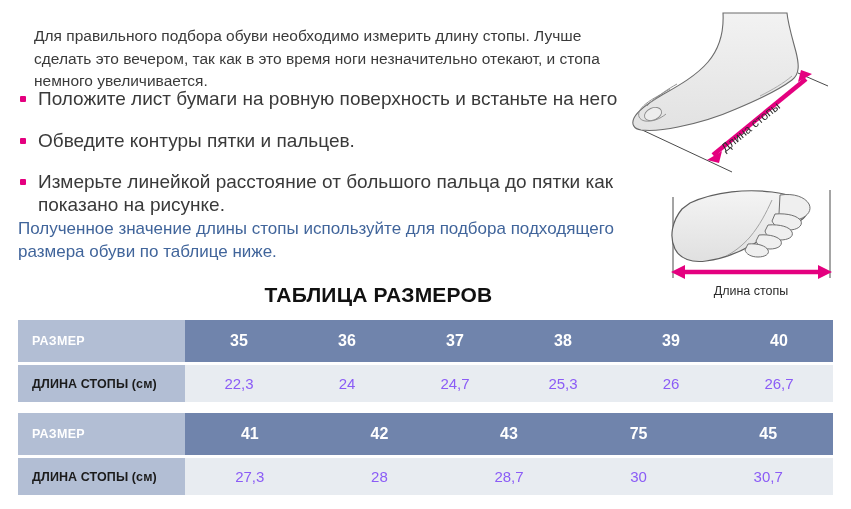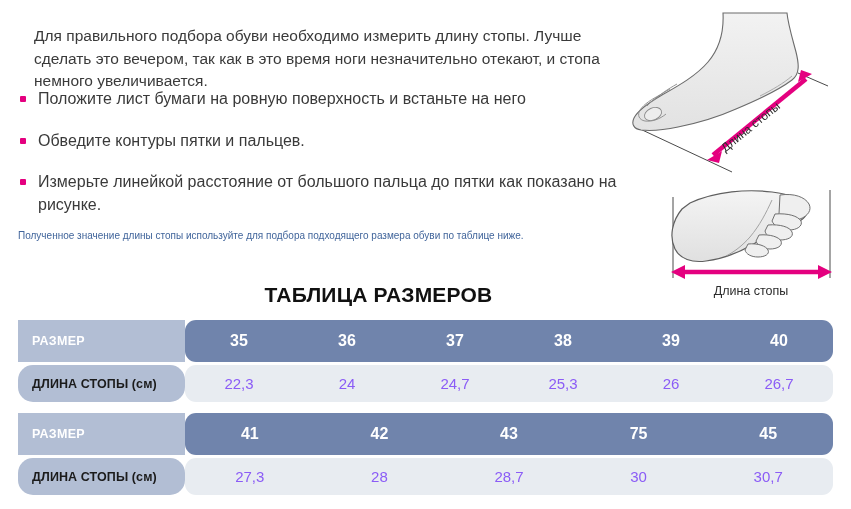--- a/index.html
+++ b/index.html
@@ -30,41 +30,41 @@
 
   .bullets {
     position: absolute;
     left: 18px;
     top: 88px;
     width: 600px;
   }
   .bullet {
     position: relative;
     padding-left: 20px;
-    font-size: 16px;
+    font-size: 19px;
     line-height: 22.5px;
     color: #3a3a3a;
     margin-bottom: 19px;
   }
   .bullet .dot {
     position: absolute;
     left: 2px;
     top: 8px;
     width: 6px;
     height: 6px;
     background: #e4007f;
     border-radius: 1px;
   }
 
   .note {
     position: absolute;
     left: 18px;
-    top: 225px;
+    top: 218px;
     width: 610px;
-    font-size: 10px;
+    font-size: 17px;
     line-height: 22.5px;
     color: #41659b;
   }
   .note p { margin: 0; }
 
   
   .table-title {
     position: absolute;
     left: 0;
     top: 283px;
@@ -103,27 +103,25 @@
   }
   .row.head .cell-label {
     background: #b2bed4;
     color: #ffffff;
     letter-spacing: 0.3px;
   }
   .row.body .cell-label {
     background: #b2bed4;
     color: #1b1b1b;
     letter-spacing: 0.1px;
-    border-radius: 15px;
   }
 
   .cells {
     flex: 1 1 auto;
     display: flex;
-    border-radius: 11px;
   }
   .row.head .cells { background: #7084ac; }
   .row.body .cells { background: #e8ecf1; }
 
   .cell {
     flex: 1 1 0;
     display: flex;
     align-items: center;
     justify-content: center;
     box-sizing: border-box;

